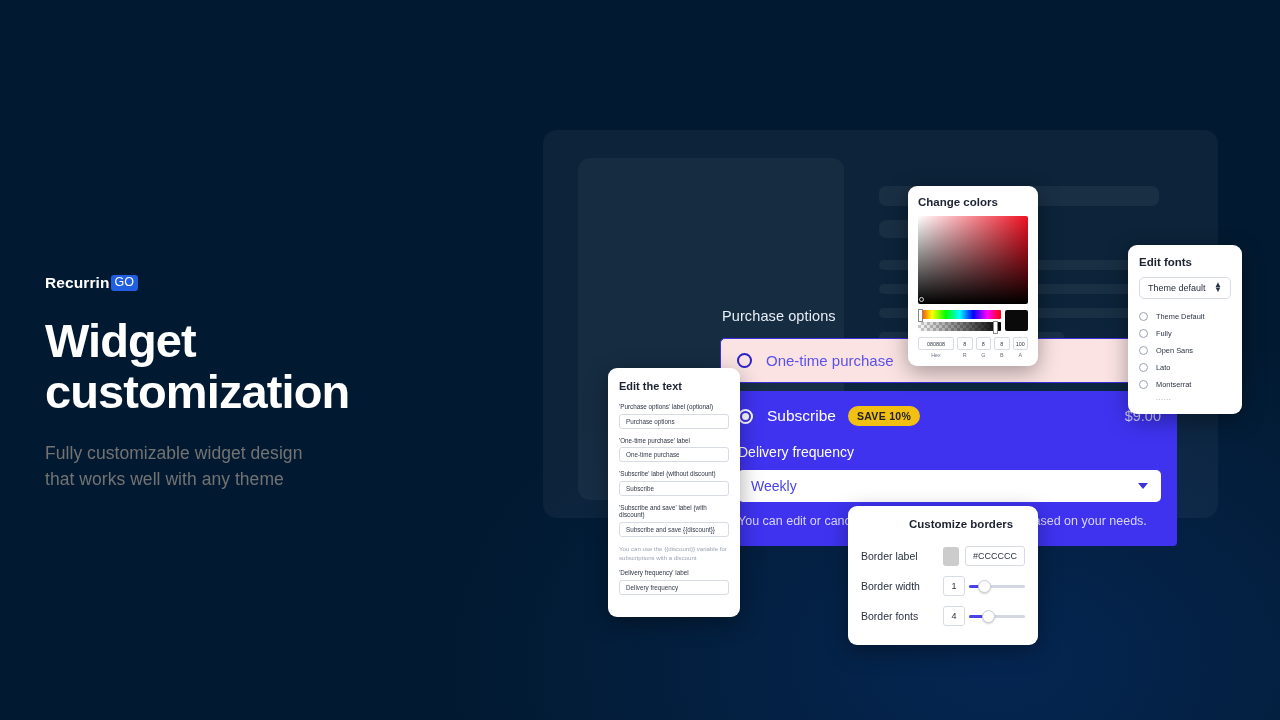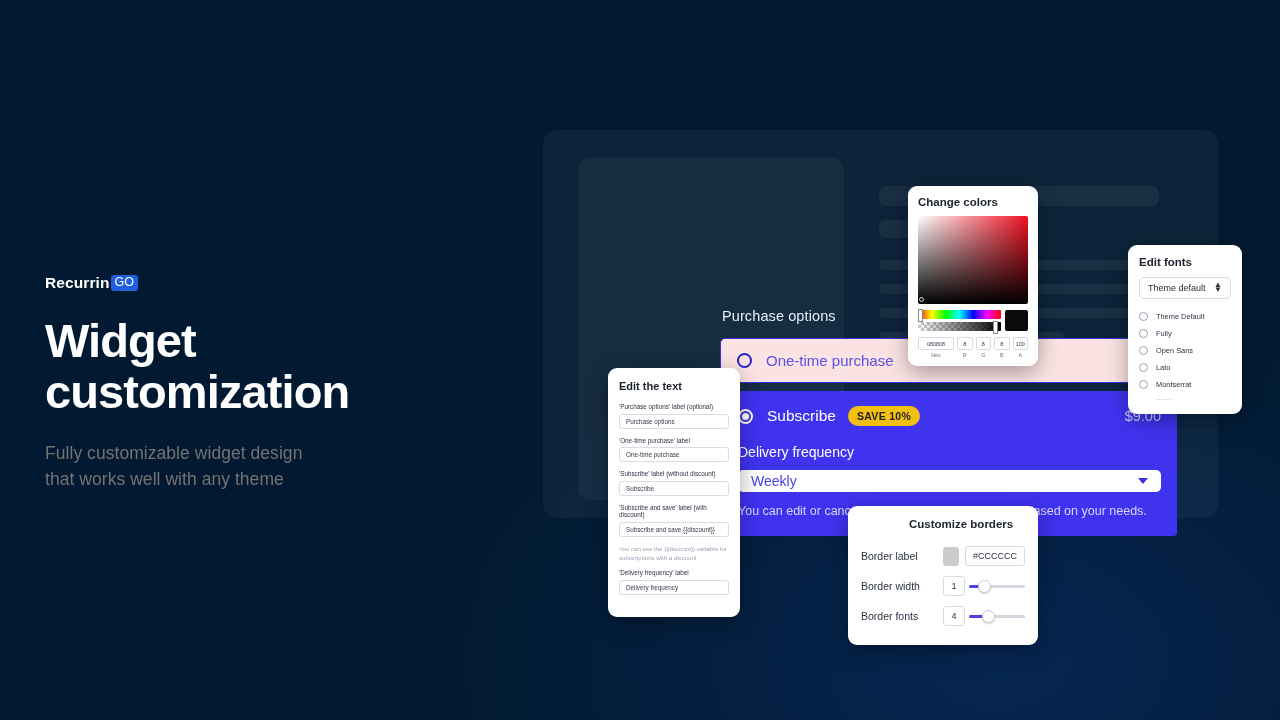--- a/index.html
+++ b/index.html
@@ -110,21 +110,21 @@
   .sub-row { display: flex; align-items: center; height: 24px; }
   .sub-label { color: #ffffff; font-size: 15.5px; margin-right: 12px; }
   .save-badge {
     background: #f2c013; color: #24221f;
     font-size: 10.5px; font-weight: 700; letter-spacing: .3px;
     padding: 4px 9px; border-radius: 10px;
   }
   .price { margin-left: auto; color: #cfcbf8; font-size: 14.5px; }
   .freq-label { color: #ffffff; font-size: 14px; margin: 16px 0 10px 0; }
   .freq-select {
-    background: #ffffff; border-radius: 5px; height: 22px;
+    background: #ffffff; border-radius: 5px; height: 32px;
     display: flex; align-items: center; padding: 0 13px;
     position: relative;
   }
   .freq-value { color: #4a42e8; font-size: 14px; }
   .caret {
     margin-left: auto;
     width: 0; height: 0;
     border-left: 5.5px solid transparent;
     border-right: 5.5px solid transparent;
     border-top: 6px solid #3b32d8;

